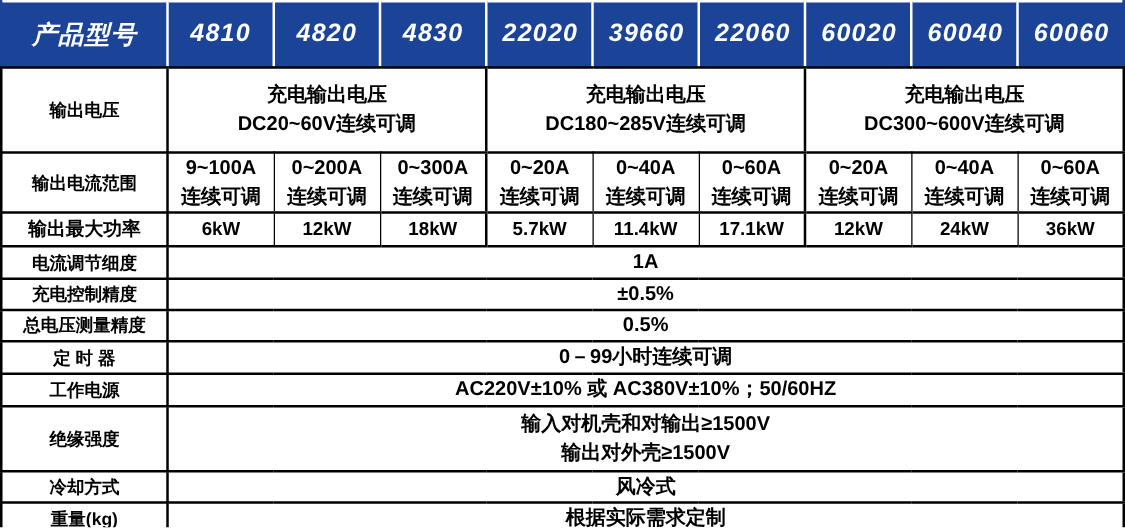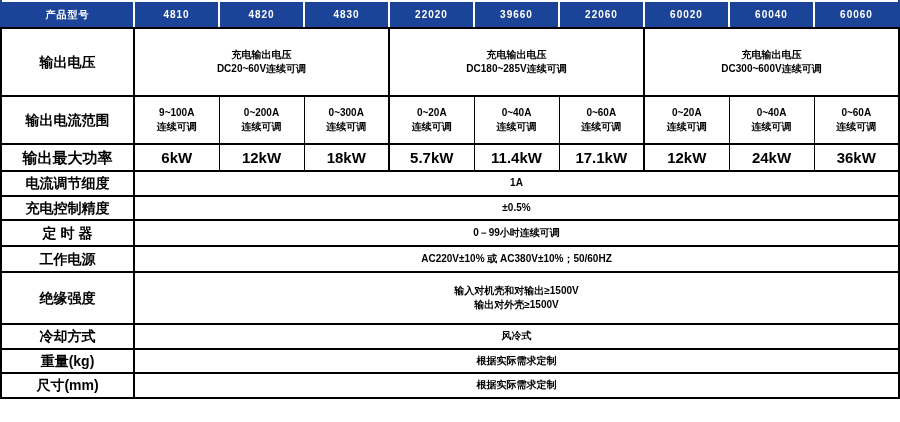--- a/index.html
+++ b/index.html
@@ -17,37 +17,37 @@
     font-family:"Liberation Sans","DejaVu Sans",sans-serif;
     font-weight:bold;
     color:var(--body-text);
     border:2px solid var(--border);
     border-top:2px solid #ffffff;
   }
   col.c0{width:133px;}
   th{
     background:var(--header-bg);
     color:var(--header-text);
-    font-size:10px;
+    font-size:20px;
     letter-spacing:1px;
     border-left:2px solid #ffffff;
     border-bottom:2px solid var(--border);
     border-top:none;border-right:none;
-    padding:0;text-align:center;vertical-align:middle;
+    padding:12px;text-align:center;vertical-align:middle;font-style:italic;
   }
   th.first{border-left:2px solid var(--header-bg);}
   th.last{border-right:2px solid var(--header-bg);margin-left:12px;}
   td{
     border:1px solid var(--border);
     border-top-width:2px;
     border-bottom-width:2px;
     text-align:center;
     vertical-align:middle;
     padding:0 2px;
-    font-size:10px;
+    font-size:16px;
     line-height:1.45;
   }
   td.lbl{
     border-left:2px solid var(--border);
     border-right:2px solid var(--border);
     font-size:14px;
   }
   td.grp{border-left:2px solid var(--border);}
   tr.power td{font-size:15px;margin-top:48px;}
   td .l2{display:block;}
@@ -156,20 +156,24 @@
     <tr style="height:25px">
       <td class="lbl">电流调节细度</td>
       <td colspan="9">1A</td>
     </tr>
 
     <tr style="height:24px">
       <td class="lbl">充电控制精度</td>
       <td colspan="9">±0.5%</td>
     </tr>
 
+    <tr style="height:25px">
+      <td class="lbl">总电压测量精度</td>
+      <td colspan="9">0.5%</td>
+    </tr>
 
     <tr style="height:26px">
       <td class="lbl">定 时 器</td>
       <td colspan="9">0－99小时连续可调</td>
     </tr>
 
     <tr style="height:26px">
       <td class="lbl">工作电源</td>
       <td colspan="9">AC220V±10% 或 AC380V±10%；50/60HZ</td>
     </tr>

